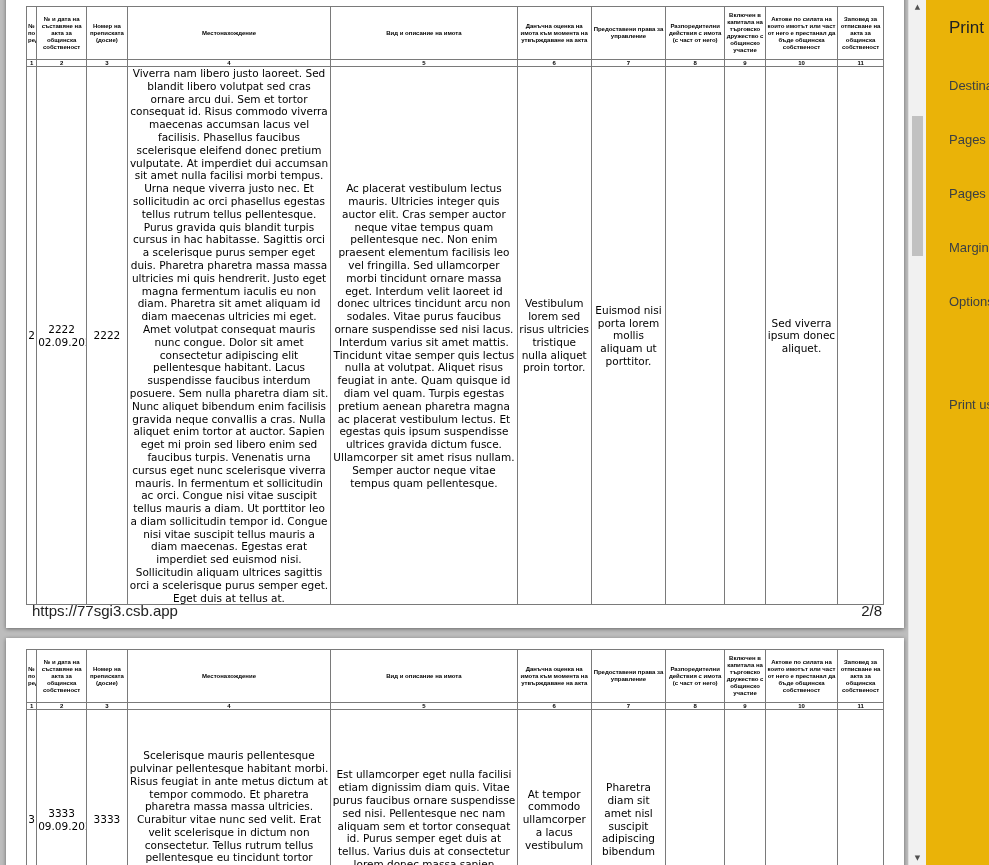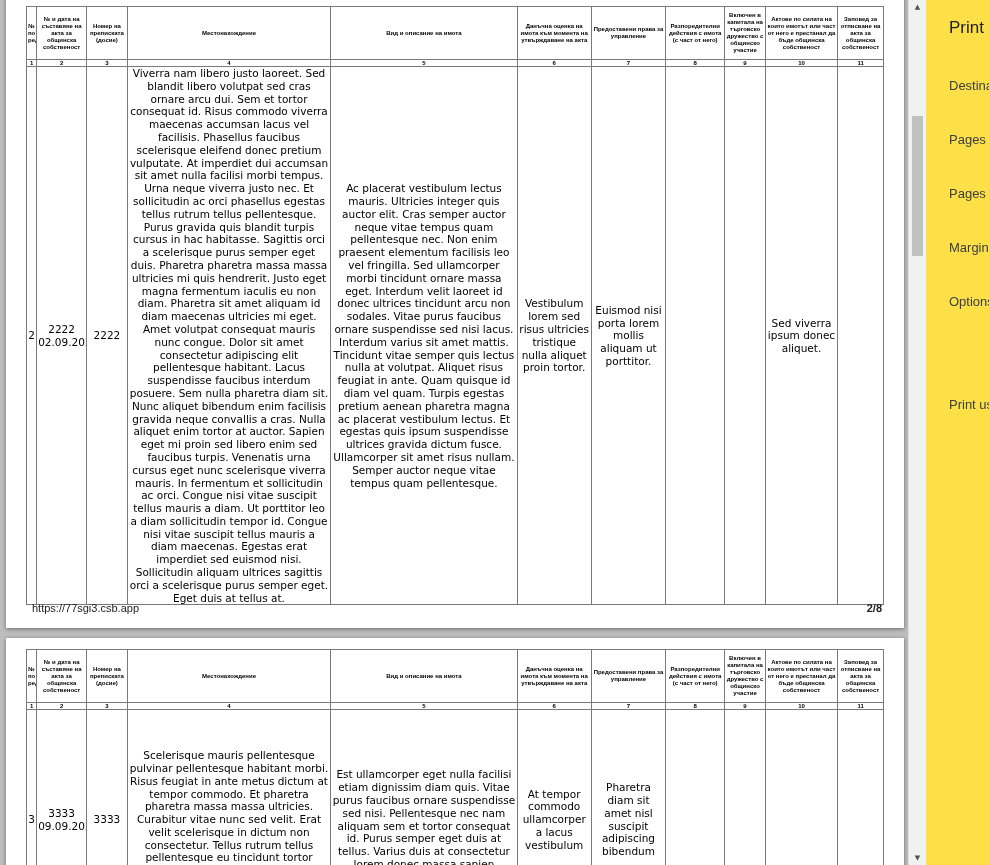--- a/index.html
+++ b/index.html
@@ -30,39 +30,39 @@
     overflow: hidden;
   }
   table.reg th {
     font-size: 6px; font-weight: bold; line-height: 7px; height: 52px;
   }
   table.reg tr.nums td { font-size: 6px; font-weight: bold; height: 6px; line-height: 6px; }
   table.reg tr.datarow td {
     font-family: "DejaVu Sans", sans-serif; font-size: 10.5px; line-height: 12.8px; margin-top: 36px;
   }
   .footer-url, .footer-page {
-    position: absolute; font-family: "Liberation Sans", sans-serif; font-size: 11px; color: #222;
+    position: absolute; font-family: "Liberation Sans", sans-serif; font-size: 15px; color: #222;
   }
   .footer-url { left: 26px; top: 612px; }
-  .footer-page { right: 22px; top: 612px; font-weight: bold; }
+  .footer-page { right: 22px; top: 612px; }
   #scrollbar {
     position: absolute; left: 908px; top: 0; width: 17px; height: 865px;
     background: #f1f1f1; border-left: 1px solid #e0e0e0;
   }
   #scroll-up, #scroll-down {
     position: absolute; left: 0; width: 17px; height: 14px; font-size: 7px; color: #505050;
     text-align: center; line-height: 14px;
   }
   #scroll-up { top: 0; }
   #scroll-down { bottom: 0; }
   #scroll-thumb {
     position: absolute; left: 3px; top: 116px; width: 11px; height: 140px; background: #c1c1c1;
   }
   #sidebar {
-    position: absolute; left: 926px; top: 0; width: 63px; height: 865px; background: #fde047;
+    position: absolute; left: 926px; top: 0; width: 63px; height: 865px; background: #eab308;
     overflow: hidden; font-family: "Liberation Sans", sans-serif; color: #202124;
   }
   #sidebar .title { position: absolute; left: 23px; top: 18px; font-size: 17px; white-space: nowrap; }
   #sidebar .label { position: absolute; left: 23px; font-size: 13px; white-space: nowrap; color: #3c4043; }
 </style>
 </head>
 <body>
 
 <div id="preview">
 

